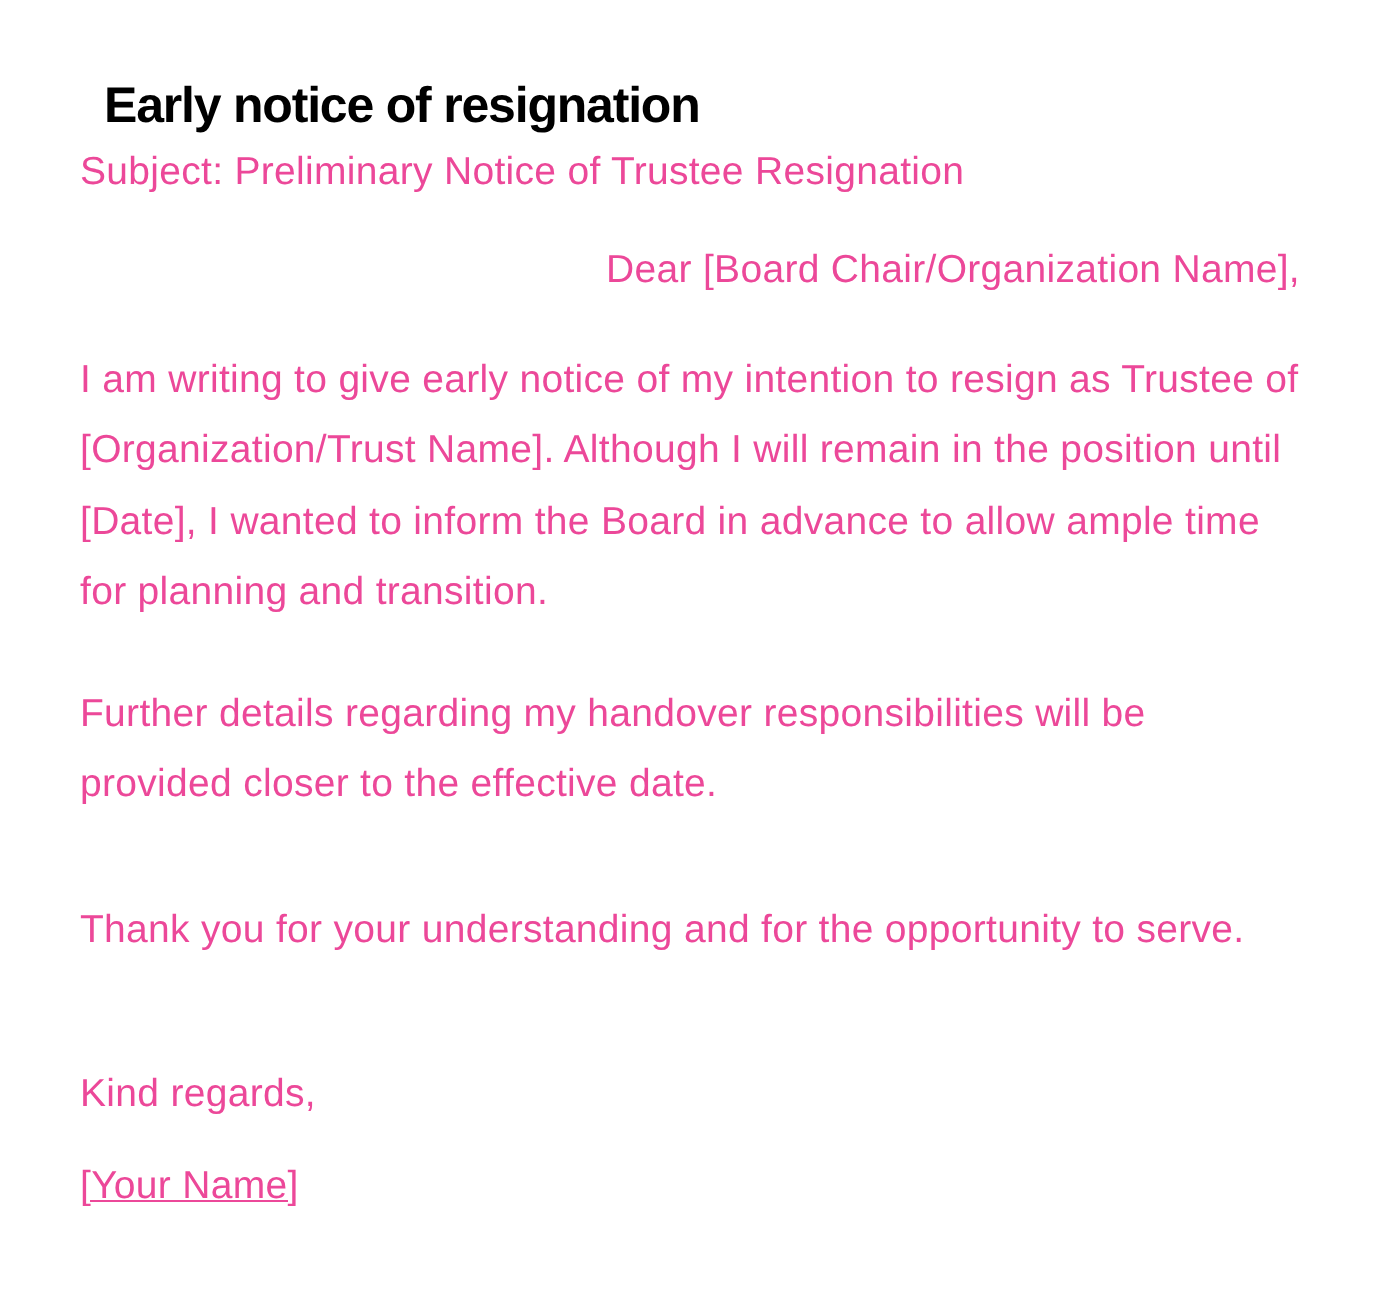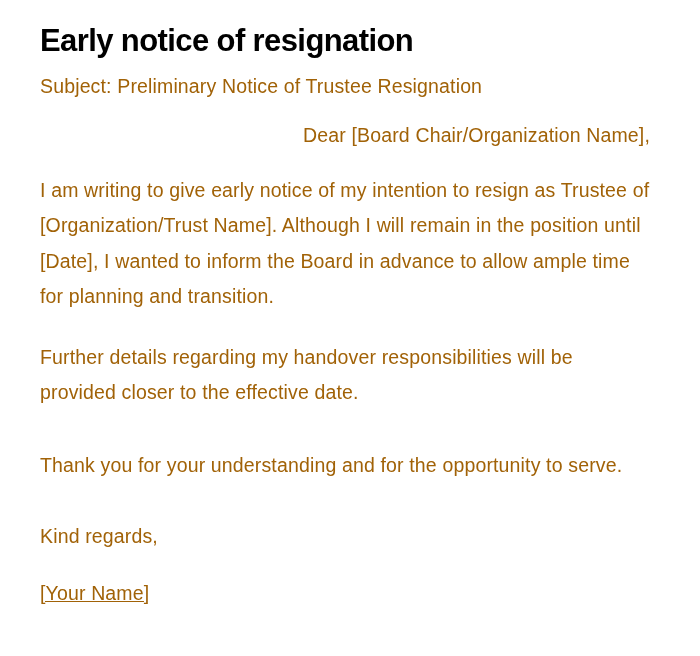--- a/index.html
+++ b/index.html
@@ -15,50 +15,50 @@
       color: #111111;
     }
     .doc {
       position: relative;
       padding: 0 40px;
     }
     .title {
       position: absolute;
       left: 40px;
       top: 24px;
-      margin: 0;
-      font-size: 31px;
+      margin: 12px;
+      font-size: 25px;
       font-weight: bold;
       letter-spacing: -0.6px;
       line-height: 34px;
       color: #000000;
     }
     .para {
       position: absolute;
       left: 40px;
       width: 610px;
       margin: 0;
       font-size: 19.5px;
       line-height: 35.3px;
       letter-spacing: 0.15px;
-      color: #a16207;
+      color: #ec4899;
     }
   </style>
 </head>
 <body>
 
 <div class="doc">
   <h1 class="title">Early notice of resignation</h1>
 
   <p class="para" style="top:69px;">Subject: Preliminary Notice of Trustee Resignation</p>
 
   <p class="para" style="top:118px;text-align:right;">Dear [Board Chair/Organization Name],</p>
 
   <p class="para" style="top:173px;">I am writing to give early notice of my intention to resign as Trustee of [Organization/Trust Name]. Although I will remain in the position until [Date], I wanted to inform the Board in advance to allow ample time for planning and transition.</p>
 
   <p class="para" style="top:340px;">Further details regarding my handover responsibilities will be provided closer to the effective date.</p>
 
   <p class="para" style="top:448px;">Thank you for your understanding and for the opportunity to serve.</p>
 
-  <p class="para" style="top:519px;">Kind regards,</p>
+  <p class="para" style="top:530px;">Kind regards,</p>
 
   <p class="para" style="top:576px;text-decoration:underline;">[Your Name]</p>
 </div>
 
 </body></html>

